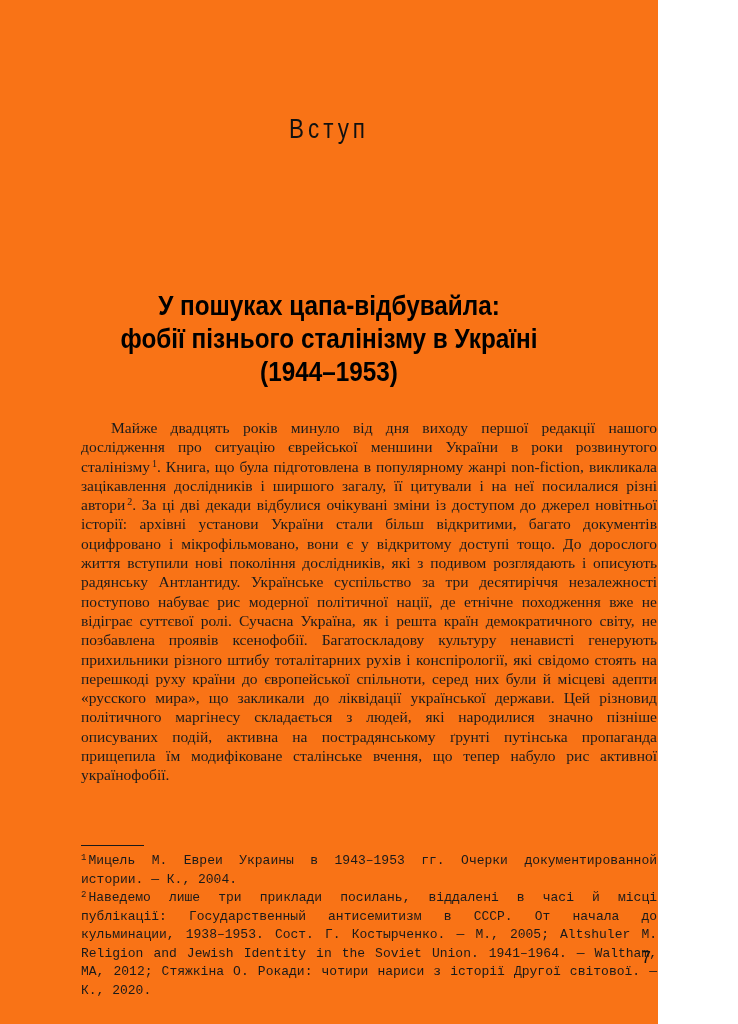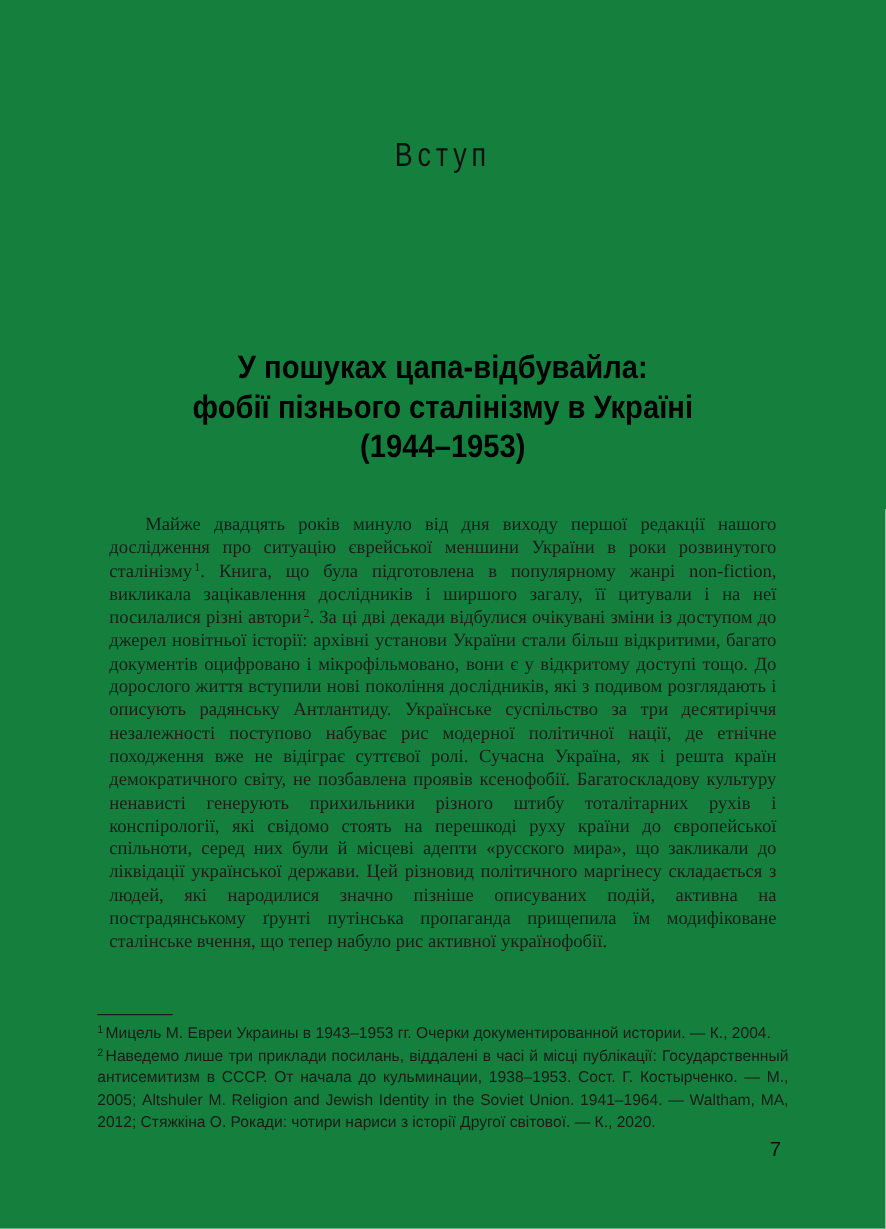--- a/index.html
+++ b/index.html
@@ -2,23 +2,23 @@
 <html lang="uk"><head>
 <meta charset="utf-8">
 <style>
   html, body {
     margin: 0;
     padding: 0;
     background: #ffffff;
   }
   .page {
     position: relative;
-    width: 738px;
+    width: 658px;
     height: 1024px;
-    background: #15803d;
+    background: #f97316;
     overflow: hidden;
     font-family: "Liberation Serif", serif;
     color: #1c1c1c;
   }
   .running-head {
     position: absolute;
     top: 113px;
     left: 0;
     right: 0;
     text-align: center;
@@ -49,21 +49,21 @@
     top: 418px;
     left: 81px;
     width: 576px;
     font-size: 15.5px;
     line-height: 19.3px;
     text-align: justify;
     hyphens: auto;
     -webkit-hyphens: auto;
   }
   .body-text p {
-    margin: 10px;
+    margin: 0;
     text-indent: 30px;
   }
   .fn-ref {
     font-size: 10px;
     line-height: 0;
     vertical-align: baseline;
     position: relative;
     top: -5px;
     margin-left: 2px;
   }
@@ -77,21 +77,21 @@
     line-height: 18.5px;
     text-align: justify;
     color: #1a1a1a;
   }
   .footnote-rule {
     width: 63px;
     height: 0;
     border-top: 1.5px solid #1a1a1a;
     margin-bottom: 6px;
   }
-  .footnote { margin: 0; }
+  .footnote { margin: 0; font-family: Liberation Mono, monospace; }
   .fn-marker {
     font-size: 9px;
     line-height: 0;
     vertical-align: baseline;
     position: relative;
     top: -4px;
     margin-right: 2px;
   }
   .page-number {
     position: absolute;

